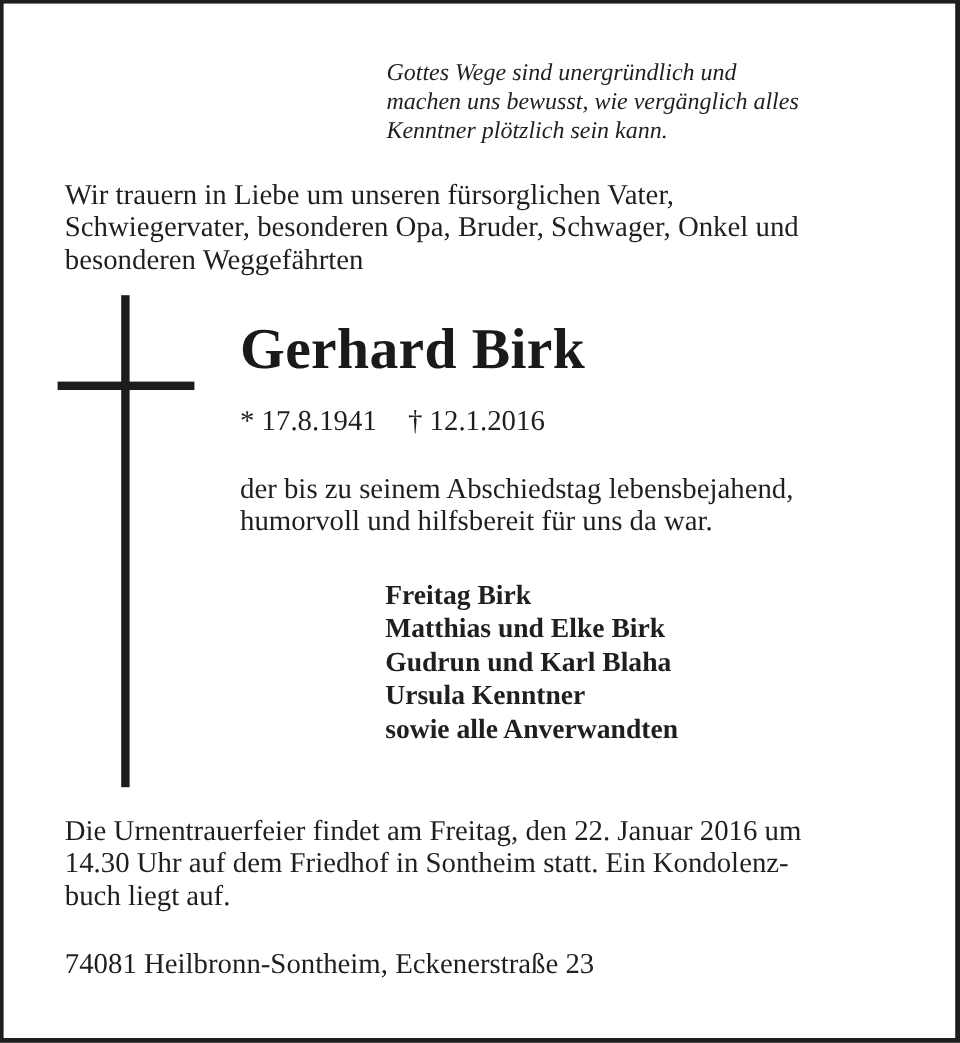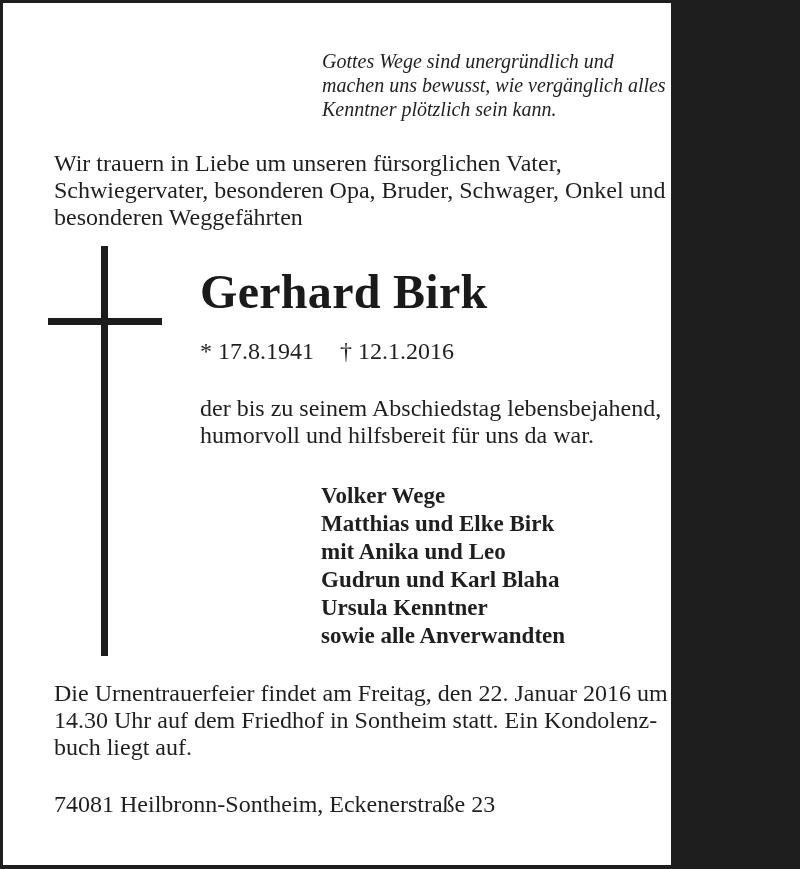--- a/index.html
+++ b/index.html
@@ -1,21 +1,21 @@
 <!DOCTYPE html>
 <html><head>
   <meta charset="utf-8">
   <style>
     html, body { margin: 0; padding: 0; }
     body {
       width: 800px; height: 869px; background: #1e1e1e; position: relative; overflow: hidden;
       font-family: "DejaVu Serif", "Liberation Serif", serif; color: #1f1f1f;
     }
     .page {
-      position: absolute; left: 3px; top: 3px; width: 668px; height: 862px; background: #fff;
+      position: absolute; left: 3px; top: 3px; width: 793px; height: 862px; background: #fff;
     }
     .t { position: absolute; white-space: nowrap; }
     .motto {
       left: 319px; top: 46px; font-style: italic; font-size: 18.5px; line-height: 24px;
       font-family: "Liberation Serif", serif; font-size: 20px;
     }
     .body {
       font-family: "Liberation Serif", serif; font-size: 24px; line-height: 27px;
     }
     .intro { left: 51px; top: 147px; }
@@ -62,23 +62,22 @@
   <div class="t body dates">
     <span>* 17.8.1941</span><span>† 12.1.2016</span>
   </div>
 
   <div class="t body tribute">
     <span class="line">der bis zu seinem Abschiedstag lebensbejahend,</span>
     <span class="line">humorvoll und hilfsbereit für uns da war.</span>
   </div>
 
   <div class="t family">
-    <span class="line">Volker Wege</span>
+    <span class="line">Freitag Birk</span>
     <span class="line">Matthias und Elke Birk</span>
-    <span class="line">mit Anika und Leo</span>
     <span class="line">Gudrun und Karl Blaha</span>
     <span class="line">Ursula Kenntner</span>
     <span class="line">sowie alle Anverwandten</span>
   </div>
 
   <div class="t body ceremony">
     <span class="line">Die Urnentrauerfeier findet am Freitag, den 22. Januar 2016 um</span>
     <span class="line">14.30 Uhr auf dem Friedhof in Sontheim statt. Ein Kondolenz-</span>
     <span class="line">buch liegt auf.</span>
   </div>

